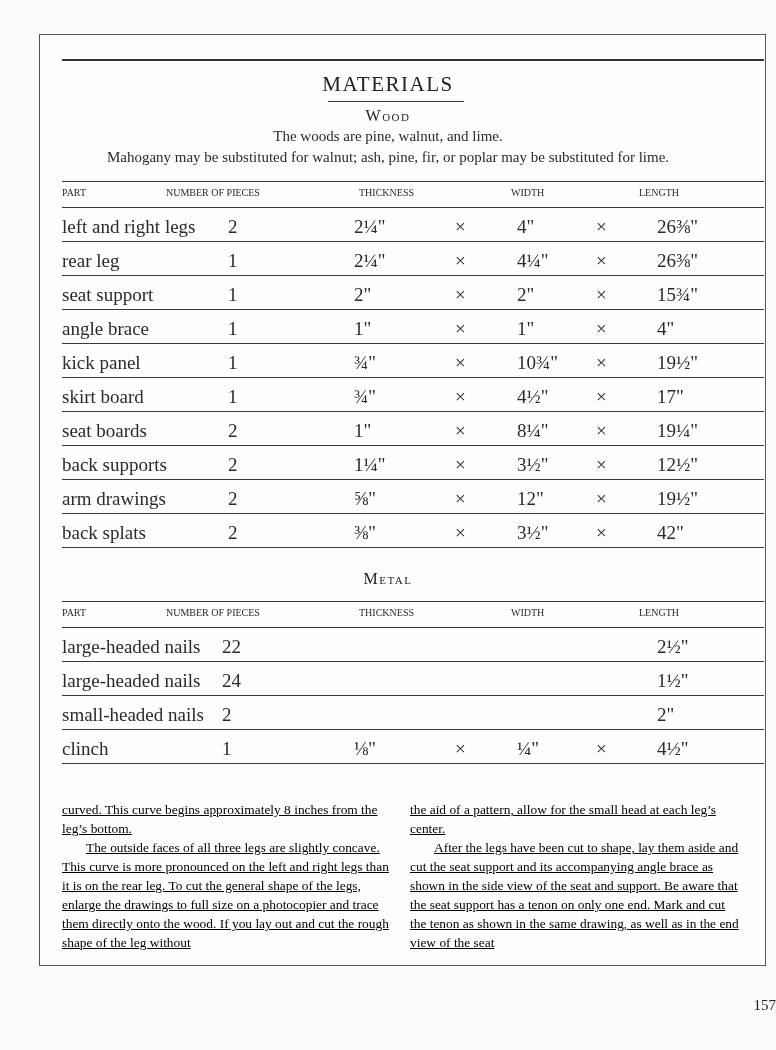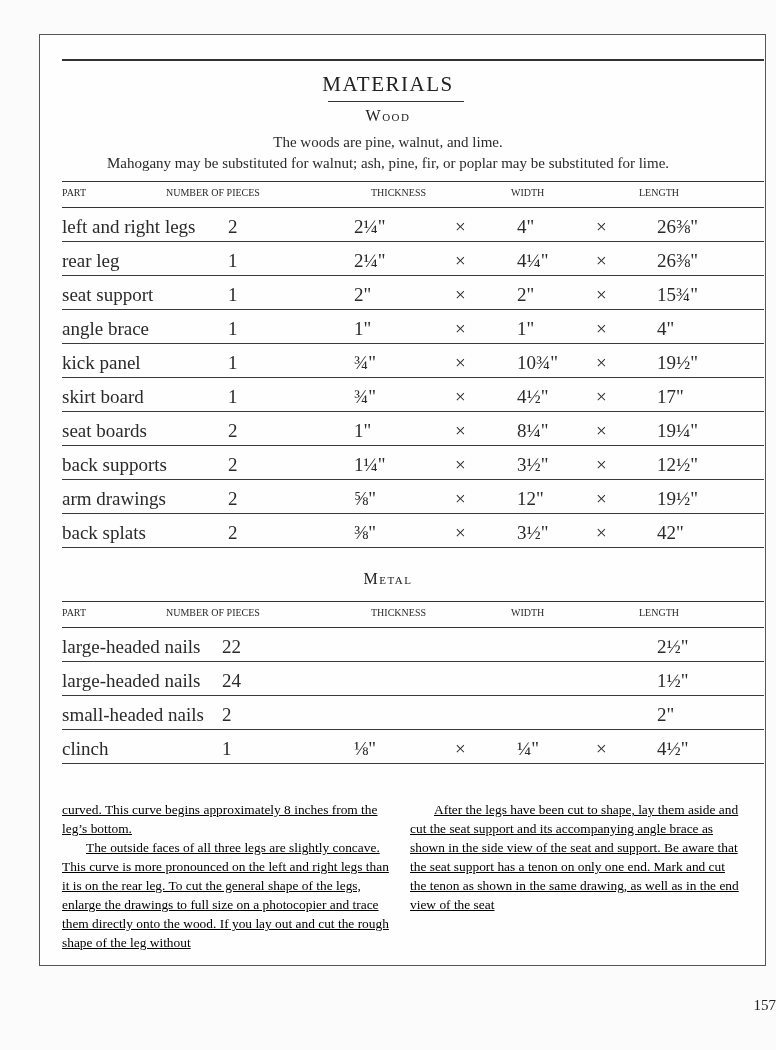--- a/index.html
+++ b/index.html
@@ -23,21 +23,21 @@
   }
   .title-rule {
     position: absolute; left: 328px; top: 101px; width: 136px; height: 0;
     border-top: 1.5px solid #333;
   }
   .section-head {
     position: absolute; left: 0; width: 776px; text-align: center;
     font-size: 16px; letter-spacing: 1.5px; font-variant: small-caps; color: #222;
   }
   .intro {
-    position: absolute; left: 0; width: 776px; text-align: center; font-size: 15px; color: #2a2a2a; margin-top: 6px;
+    position: absolute; left: 0; width: 776px; text-align: center; font-size: 15px; color: #2a2a2a;
   }
   .tbl {
     position: absolute; left: 62px; width: 702px;
   }
   .hdr {
     position: relative; height: 25px; border-top: 1.5px solid #333; border-bottom: 1.5px solid #333;
     font-size: 10px; color: #2a2a2a;
   }
   .hdr span { position: absolute; top: 5px; }
   .row {
@@ -47,21 +47,21 @@
   .c-part { left: 0; }
   .c-num { left: 166px; }
   .c-num-m { left: 160px; }
   .c-th { left: 292px; }
   .c-x1 { left: 393px; }
   .c-w { left: 455px; }
   .c-x2 { left: 534px; }
   .c-len { left: 595px; }
   .h-part { left: 0; }
   .h-num { left: 104px; }
-  .h-th { left: 297px; margin-left: 12px; }
+  .h-th { left: 297px; }
   .h-w { left: 449px; }
   .h-len { left: 577px; }
   .body-col {
     position: absolute; top: 800px; width: 332px; font-size: 13.4px; line-height: 19px; color: #000000; text-decoration: underline;
   }
   .body-col p { margin: 0; }
   .indent { text-indent: 24px; }
   .page-num {
     position: absolute; left: 0; width: 776px; top: 997px; text-align: right; font-size: 15px; color: #222;
   }
@@ -229,16 +229,17 @@
         <span class="c-len">4½"</span>
       </div>
     </div>
 </div>
 
 <div class="body-col" style="left:62px;">
   <p>curved. This curve begins approximately 8 inches from the leg’s bottom.</p>
   <p class="indent">The outside faces of all three legs are slightly concave. This curve is more pronounced on the left and right legs than it is on the rear leg. To cut the general shape of the legs, enlarge the drawings to full size on a photocopier and trace them directly onto the wood. If you lay out and cut the rough shape of the leg without</p>
 </div>
 <div class="body-col" style="left:410px;">
+  <p>the aid of a pattern, allow for the small head at each leg’s center.</p>
   <p class="indent">After the legs have been cut to shape, lay them aside and cut the seat support and its accompanying angle brace as shown in the side view of the seat and support. Be aware that the seat support has a tenon on only one end. Mark and cut the tenon as shown in the same drawing, as well as in the end view of the seat</p>
 </div>
 
 <div class="page-num">157</div>
 
 </body></html>

